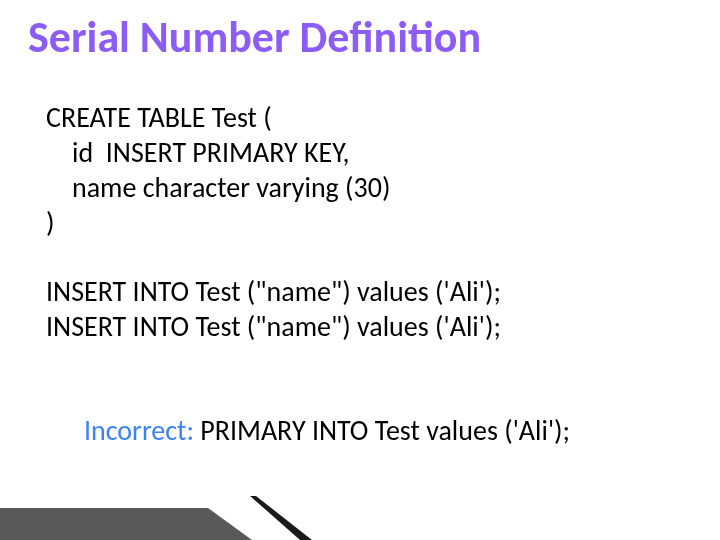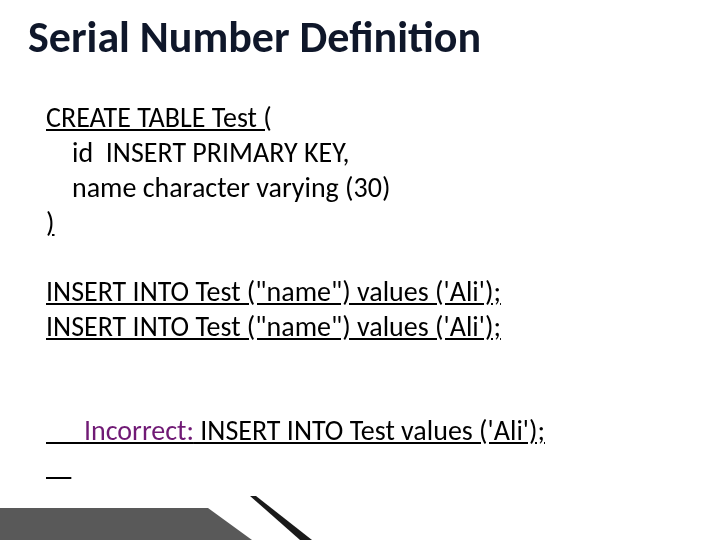--- a/index.html
+++ b/index.html
@@ -17,37 +17,37 @@
     width: 720px;
     height: 540px;
     box-sizing: border-box;
   }
   .title {
     position: absolute;
     top: 10px;
     left: 28px;
     font-size: 44px;
     font-weight: 700;
-    color: #0f172a;
+    color: #8b5cf6;
     letter-spacing: 0px;
   }
   .body {
     position: absolute;
     top: 100px;
     left: 46px;
     width: 640px;
     font-size: 28px;
     font-weight: 400;
     color: #000000;
     line-height: 1.25;
   }
-  .row { white-space: pre-wrap; text-decoration: underline; }
+  .row { white-space: pre-wrap; }
   .indent { padding-left: 26px; display: inline-block; }
   .gap { height: 34px; }
-  .red { color: #701a75; }
+  .red { color: #3b82f6; }
 
   
   .deco {
     position: absolute;
     bottom: 0;
     left: 0;
     width: 320px;
     height: 90px;
     overflow: hidden;
     pointer-events: none;
@@ -68,21 +68,21 @@
     <div class="row">)</div>
 
     <div class="gap"></div>
 
     <div class="row">INSERT INTO Test ("name") values ('Ali');</div>
     <div class="row">INSERT INTO Test ("name") values ('Ali');</div>
 
     <div class="gap"></div>
 
     <div class="row">
-      <span class="red">Incorrect:</span><span> INSERT INTO Test values ('Ali');</span>
+      <span class="red">Incorrect:</span><span> PRIMARY INTO Test values ('Ali');</span>
     </div>
   </div>
 
   <div class="deco">
     <svg width="320" height="90" viewBox="0 0 320 90">
       <polygon points="0,90 0,46 256,46 312,90" fill="#1a1a1a"></polygon>
       <polygon points="0,90 0,30 232,30 300,90" fill="#ffffff"></polygon>
       <polygon points="0,90 0,58 208,58 252,90" fill="#595959"></polygon>
     </svg>
   </div>

